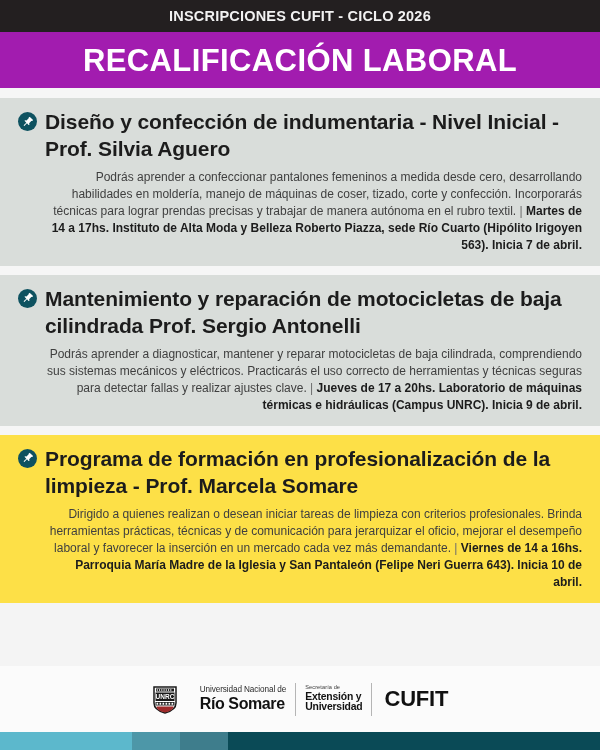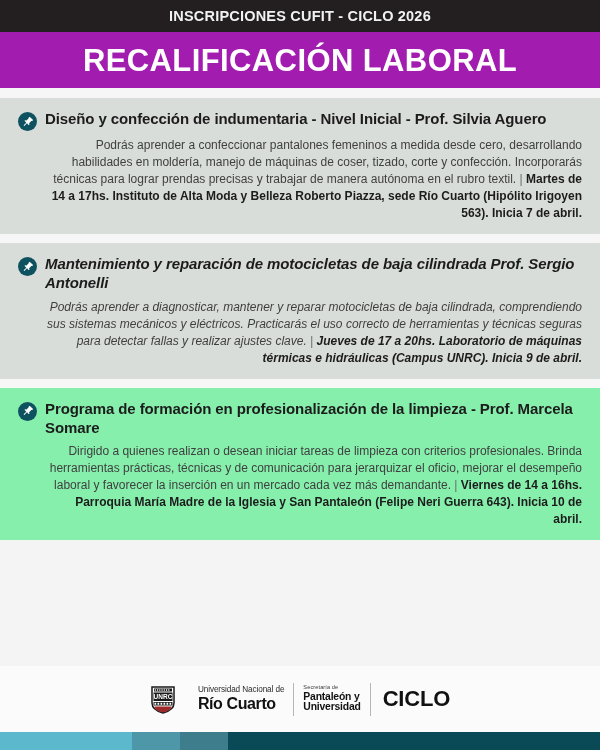--- a/index.html
+++ b/index.html
@@ -73,21 +73,21 @@
   .pin{
     flex:0 0 auto;
     width:19px;height:19px;
     border-radius:50%;
     background:#0e5260;
     display:flex;align-items:center;justify-content:center;
     margin-top:3px;
   }
   .pin svg{display:block;}
   .card-title{
-    font-size:15px;
+    font-size:21px;
     font-weight:bold;
     color:#1c1c1c;
     line-height:1.28;
     letter-spacing:-.1px;
   }
   .card-body{
     margin:6px 0 0 27px;
     font-size:12px;
     line-height:1.42;
     color:#3a3a3a;
@@ -174,37 +174,37 @@
         </span>
         <div class="card-title">Diseño y confección de indumentaria - Nivel Inicial - Prof. Silvia Aguero</div>
       </div>
       <div class="card-body">
         <span class="desc">Podrás aprender a confeccionar pantalones femeninos a medida desde cero, desarrollando habilidades en moldería, manejo de máquinas de coser, tizado, corte y confección. Incorporarás técnicas para lograr prendas precisas y trabajar de manera autónoma en el rubro textil.</span><span class="sep"> | </span><span class="sched">Martes de 14 a 17hs. Instituto de Alta Moda y Belleza Roberto Piazza, sede Río Cuarto (Hipólito Irigoyen 563). Inicia 7 de abril.</span>
       </div>
     </div>
 
     <div class="card-sep"></div>
 
-    <div class="card" style="background: rgb(217, 221, 218); font-style: italic;">
+    <div class="card" style="background: rgb(217, 221, 218);">
       <div class="card-head">
         <span class="pin" style="background: rgb(14, 82, 96);">
           <svg width="12" height="12" viewBox="0 0 24 24" aria-hidden="true">
             <path fill="#ffffff" d="M14.9 2.3a1 1 0 0 1 1.4 0l5.4 5.4a1 1 0 0 1-.5 1.7l-2.6.6-4.3 4.3.5 2.6a1 1 0 0 1-1.7.9l-3.1-3.1-4.9 4.9a1 1 0 0 1-1.4-1.4l4.9-4.9-3.1-3.1a1 1 0 0 1 .9-1.7l2.6.5 4.3-4.3.6-2.6a1 1 0 0 1 .5-.7z"></path>
           </svg>
         </span>
         <div class="card-title">Mantenimiento y reparación de motocicletas de baja cilindrada Prof. Sergio Antonelli</div>
       </div>
       <div class="card-body">
         <span class="desc">Podrás aprender a diagnosticar, mantener y reparar motocicletas de baja cilindrada, comprendiendo sus sistemas mecánicos y eléctricos. Practicarás el uso correcto de herramientas y técnicas seguras para detectar fallas y realizar ajustes clave.</span><span class="sep"> | </span><span class="sched">Jueves de 17 a 20hs. Laboratorio de máquinas térmicas e hidráulicas (Campus UNRC). Inicia 9 de abril.</span>
       </div>
     </div>
 
     <div class="card-sep"></div>
 
-    <div class="card" style="background: #86efac;">
+    <div class="card" style="background: #fde047;">
       <div class="card-head">
         <span class="pin" style="background: rgb(14, 82, 96);">
           <svg width="12" height="12" viewBox="0 0 24 24" aria-hidden="true">
             <path fill="#ffffff" d="M14.9 2.3a1 1 0 0 1 1.4 0l5.4 5.4a1 1 0 0 1-.5 1.7l-2.6.6-4.3 4.3.5 2.6a1 1 0 0 1-1.7.9l-3.1-3.1-4.9 4.9a1 1 0 0 1-1.4-1.4l4.9-4.9-3.1-3.1a1 1 0 0 1 .9-1.7l2.6.5 4.3-4.3.6-2.6a1 1 0 0 1 .5-.7z"></path>
           </svg>
         </span>
         <div class="card-title">Programa de formación en profesionalización de la limpieza - Prof. Marcela Somare</div>
       </div>
       <div class="card-body">
         <span class="desc">Dirigido a quienes realizan o desean iniciar tareas de limpieza con criterios profesionales. Brinda herramientas prácticas, técnicas y de comunicación para jerarquizar el oficio, mejorar el desempeño laboral y favorecer la inserción en un mercado cada vez más demandante.</span><span class="sep"> | </span><span class="sched">Viernes de 14 a 16hs. Parroquia María Madre de la Iglesia y San Pantaleón (Felipe Neri Guerra 643). Inicia 10 de abril.</span>
@@ -235,35 +235,35 @@
             <rect x="15" y="37.5" width="3.4" height="4" fill="#ffffff"></rect>
             <rect x="21" y="37.5" width="3.4" height="4" fill="#ffffff"></rect>
             <rect x="27" y="37.5" width="3.4" height="4" fill="#ffffff"></rect>
             <rect x="33" y="37.5" width="3.4" height="4" fill="#ffffff"></rect>
             <rect x="39" y="37.5" width="3.4" height="4" fill="#ffffff"></rect>
             <path d="M9 45 H43 Q43 53 26 57 Q9 53 9 45 Z" fill="#9e2a2a"></path>
           </svg>
         </span>
         <span class="unrc-txt">
           <span class="l1">Universidad Nacional de</span>
-          <span class="l2">Río Cuarto</span>
+          <span class="l2">Río Somare</span>
         </span>
       </div>
 
       <div class="divider"></div>
 
       <div class="sec">
         <span class="s1">Secretaría de</span>
-        <span class="s2">Pantaleón y</span>
+        <span class="s2">Extensión y</span>
         <span class="s3">Universidad</span>
       </div>
 
       <div class="divider"></div>
 
-      <div class="cufit">CICLO</div>
+      <div class="cufit">CUFIT</div>
 
     </div>
   </div>
 
   <div class="bottombar">
     <span style="background: rgb(92, 184, 204); width: 22%;"></span>
     <span style="background: rgb(77, 151, 168); width: 8%;"></span>
     <span style="background: rgb(62, 125, 140); width: 8%;"></span>
     <span style="background: rgb(10, 74, 86); width: 62%;"></span>
   </div>

